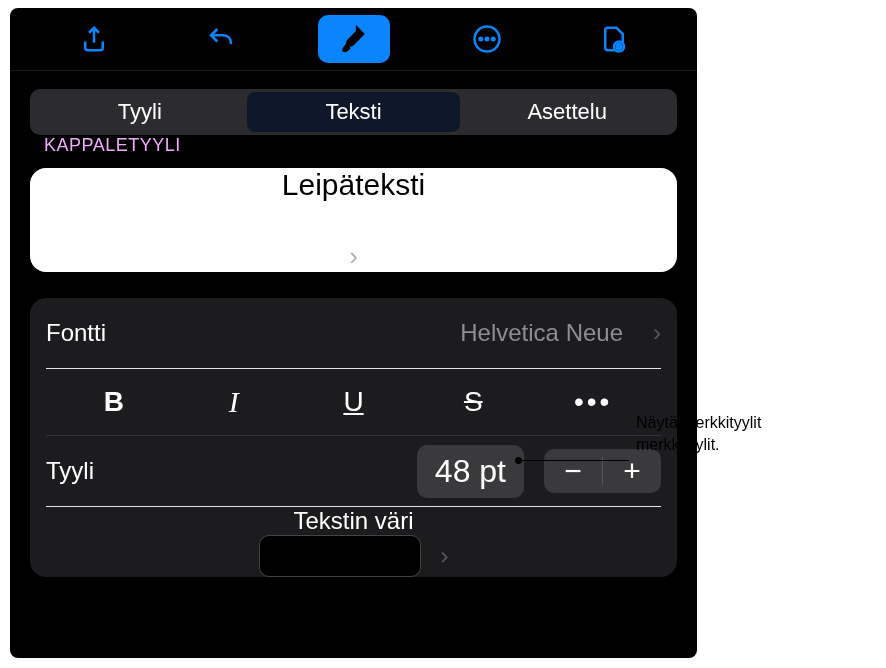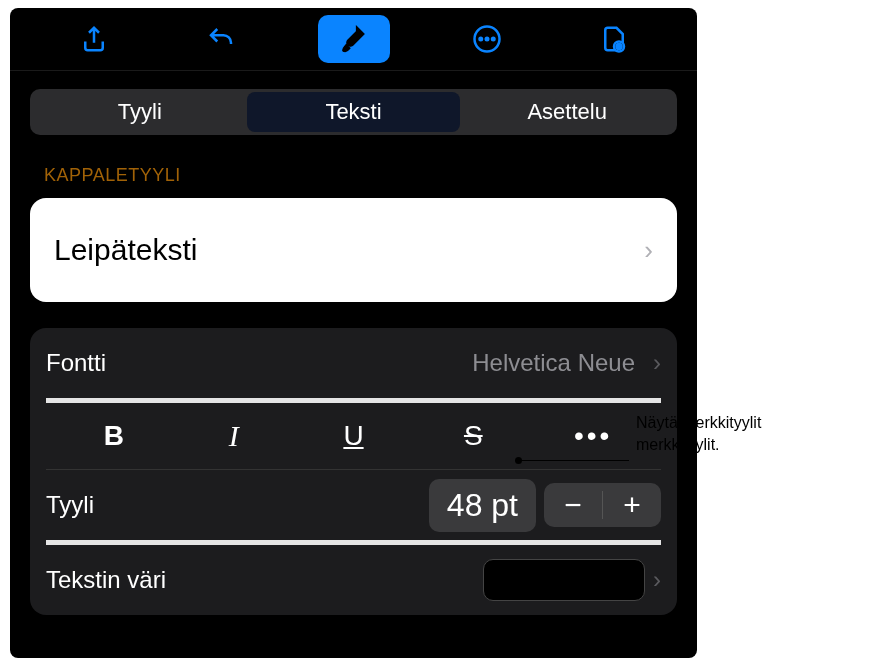--- a/index.html
+++ b/index.html
@@ -65,66 +65,66 @@
     justify-content: center;
     font-size: 22px;
     color: #fff;
     border-radius: 8px;
     cursor: pointer;
   }
   .segment.active {
     background: #0f172a;
   }
   .section-label {
-    margin-top: 30px;
     font-size: 18px;
     letter-spacing: 0.5px;
-    color: #a16207;
+    color: #f0abfc;
     text-transform: uppercase;
     padding-left: 14px;
   }
   .white-row {
     margin-top: 12px;
     background: #fff;
     color: #000;
     border-radius: 16px;
     height: 104px;
     display: flex;
     align-items: center;
     justify-content: space-between;
     padding: 0 24px;
     font-size: 30px;
     cursor: pointer;
+    flex-direction: column;
   }
   .chevron {
     color: #b0b0b5;
     font-size: 26px;
   }
   .chevron-dark {
     color: #5a5a5e;
     font-size: 24px;
   }
   .settings-group {
     margin-top: 26px;
     background: #1c1c1e;
     border-radius: 16px;
     padding: 0 16px;
   }
   .row {
     display: flex;
     align-items: center;
     justify-content: space-between;
     min-height: 70px;
-    border-bottom: 5px solid #e5e5e5;
+    border-bottom: 1px solid #e5e5e5;
     font-size: 24px;
   }
-  .row:last-child { border-bottom: none; }
+  .row:last-child { border-bottom: none; flex-direction: column; }
   .row-label { color: #fff; }
   .row-value { color: #8d8d92; margin-right: 10px;}
-  .row-right { display: flex; align-items: center; gap: 8px; }
+  .row-right { display: flex; align-items: center; gap: 20px; }
   
   .style-row {
     display: flex;
     align-items: center;
     justify-content: space-between;
     height: 66px;
     border-bottom: 1px solid #333;
     padding: 0 8px;
   }
   .style-btn {

